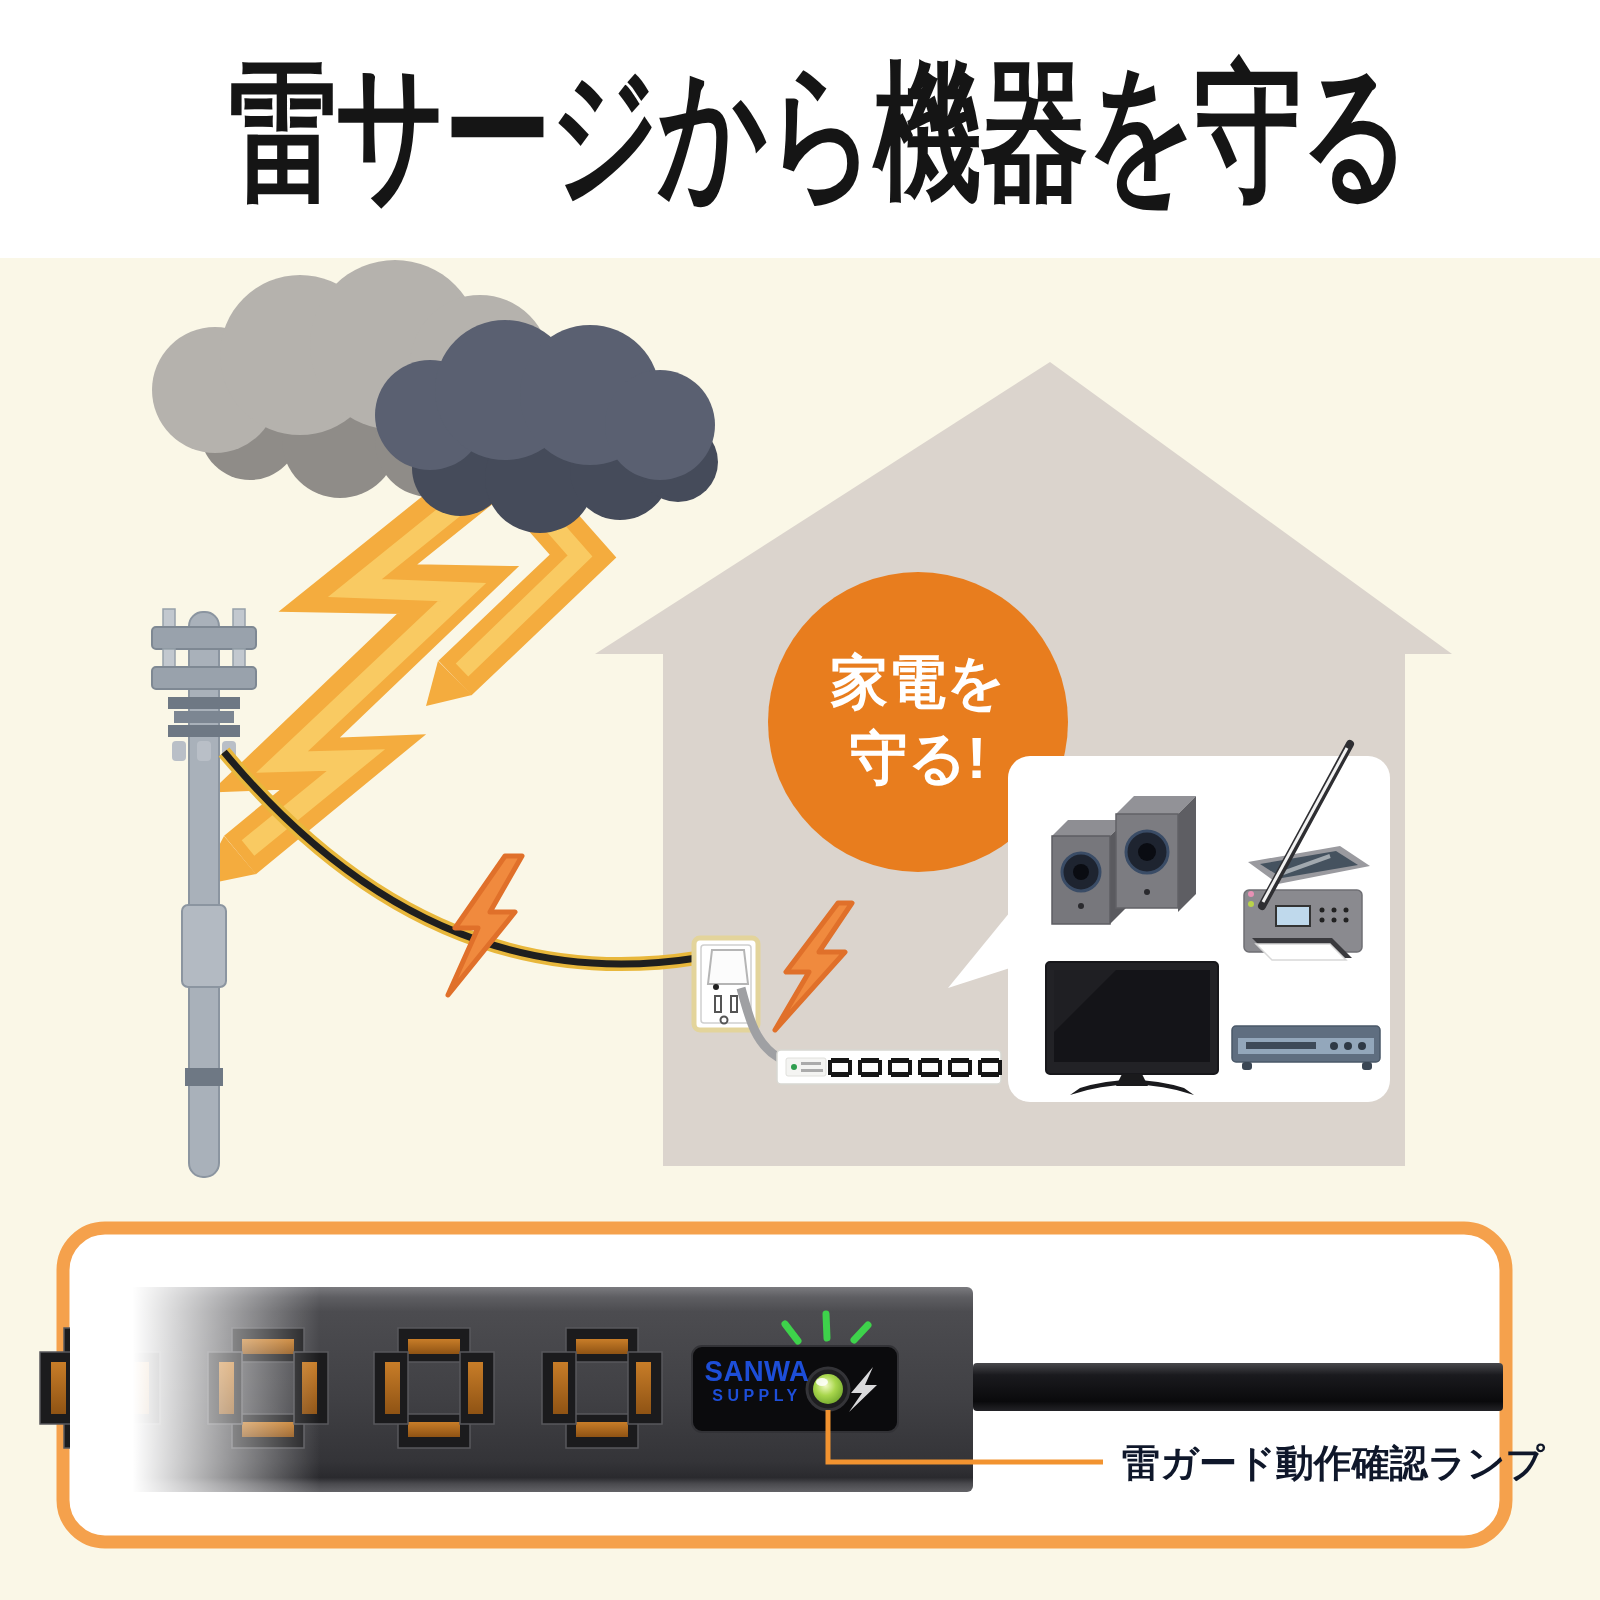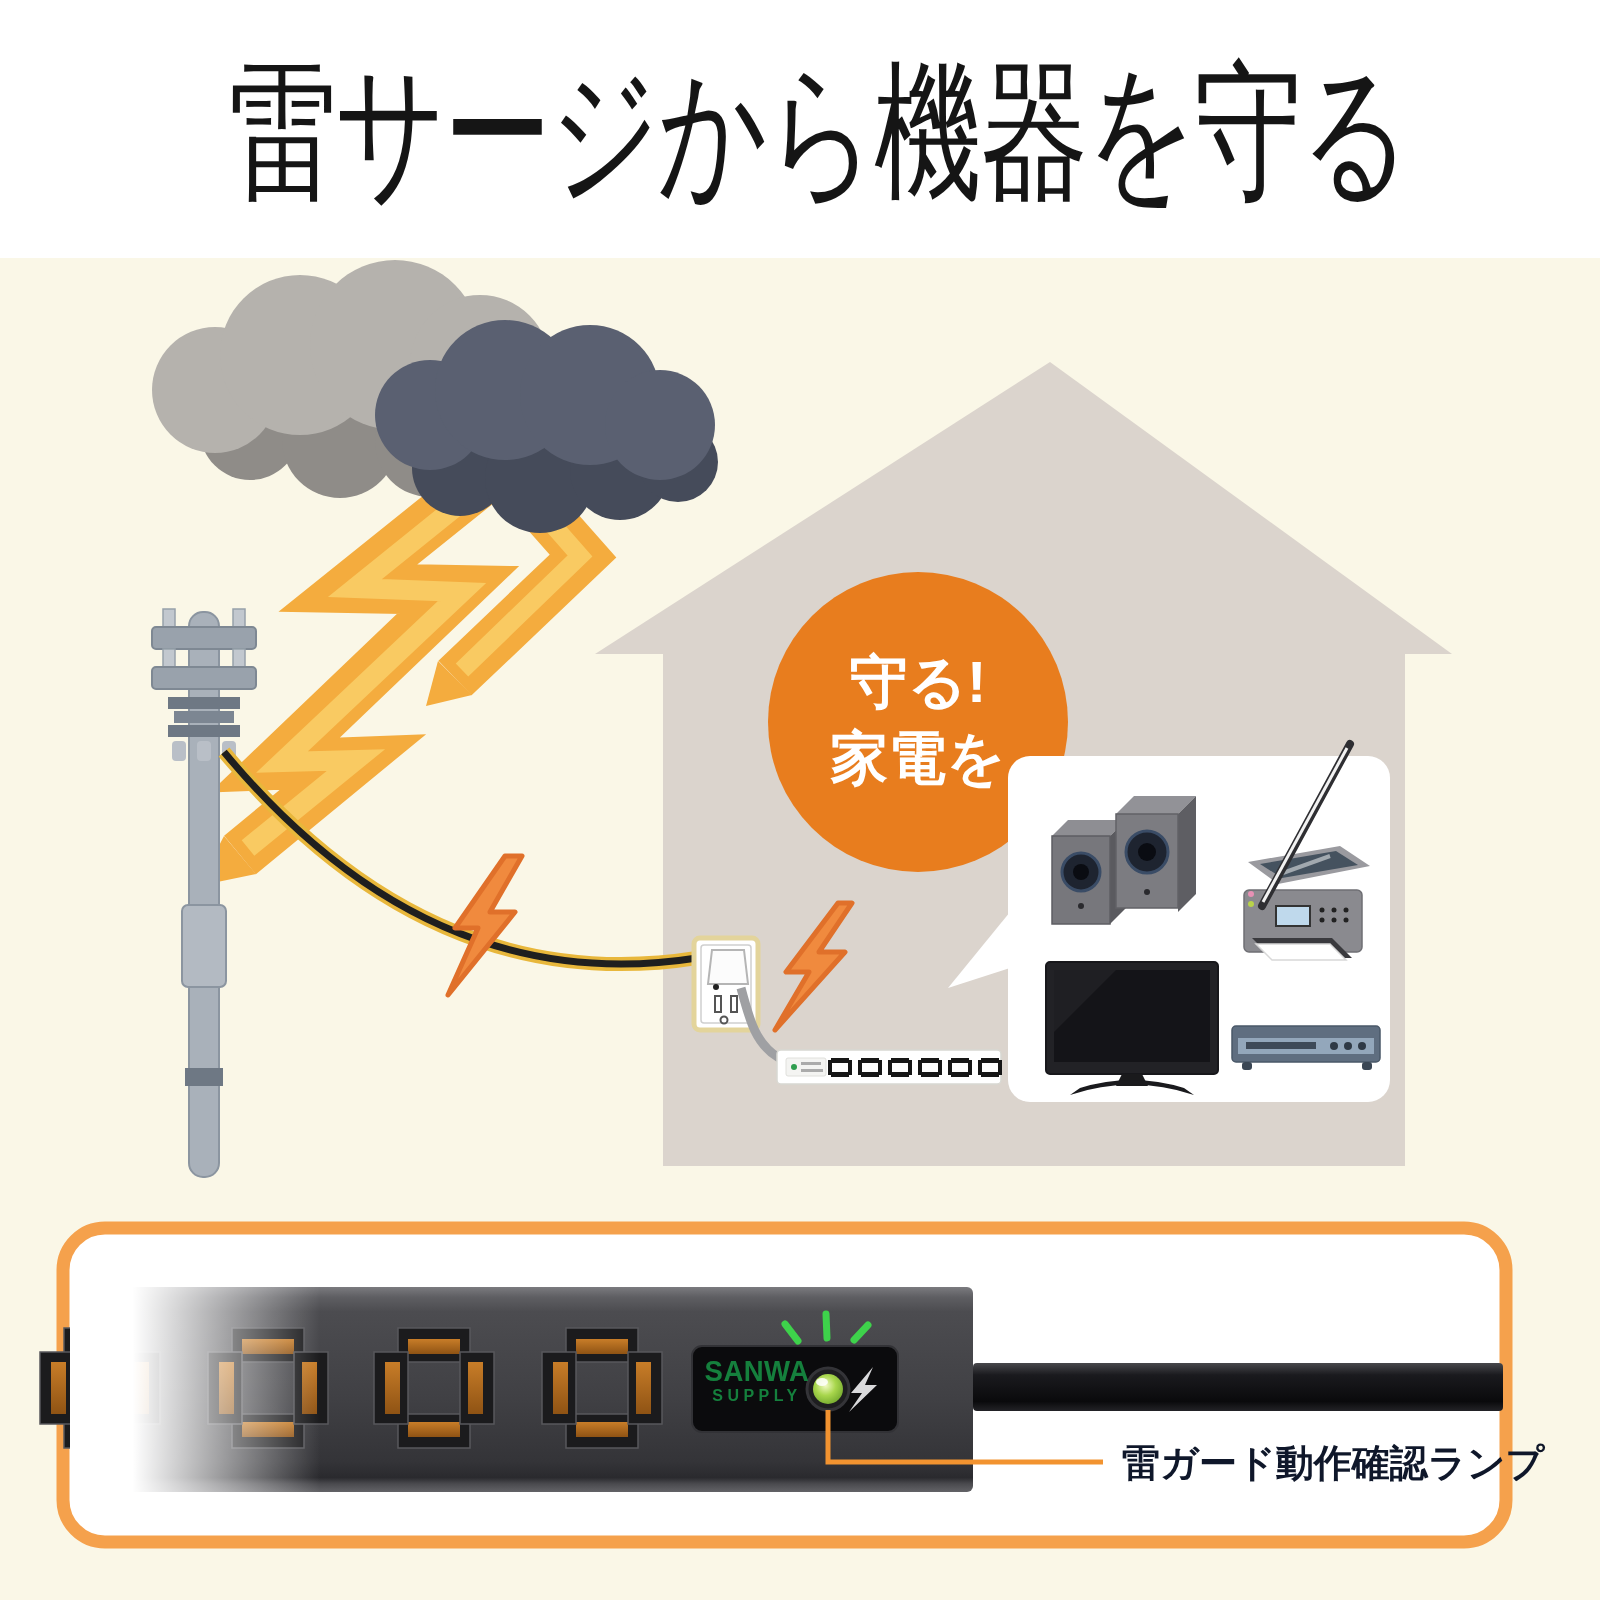--- a/index.html
+++ b/index.html
@@ -1,28 +1,28 @@
 <!DOCTYPE html>
 <html><head>
 <meta charset="utf-8">
 <style>
   html,body{margin:0;padding:0;background:#fff;}
   .canvas{position:relative;width:1600px;height:1600px;background:#FAF7E7;overflow:hidden;
           font-family:"Liberation Sans","DejaVu Sans",sans-serif;}
   .top-band{position:absolute;left:0;top:0;width:1600px;height:258px;background:#FFFFFF;}
   .title{position:absolute;left:0;top:52px;width:1592px;text-align:left;
-         font-size:150px;font-weight:400;color:#151515;white-space:nowrap;line-height:160px;}
+         font-size:150px;font-weight:700;color:#151515;white-space:nowrap;line-height:160px;}
   .title span{display:inline-block;transform:scaleX(0.72);transform-origin:50% 50%;letter-spacing:-3px;}
   .scene-svg{position:absolute;left:0;top:0;width:1600px;height:1600px;}
   .danger-label{position:absolute;left:286px;top:486px;font-size:57px;line-height:73px;
                 font-weight:700;color:#1A1A1A;white-space:nowrap;
                 text-shadow:0 0 10px #fff,0 0 16px #fff,0 0 24px #fff,0 0 34px #fff,0 0 40px #fff;}
   .protect-badge{position:absolute;left:768px;top:644px;width:300px;text-align:center;
                  font-size:58px;line-height:76px;font-weight:600;color:#FFFFFF;white-space:nowrap;}
-  .brand{position:absolute;left:694px;top:1356px;width:126px;text-align:center;color:#15803d;}
+  .brand{position:absolute;left:694px;top:1356px;width:126px;text-align:center;color:#1d4ed8;}
   .brand .b1{font-size:29px;font-weight:900;letter-spacing:0.5px;line-height:30px;display:block;transform:scaleX(0.95);}
   .brand .b2{font-size:16px;font-weight:700;letter-spacing:4.5px;line-height:16px;display:block;margin-top:2px;}
   .callout-text{position:absolute;left:1122px;top:1438px;font-size:38px;font-weight:700;
                 color:#0f172a;white-space:nowrap;}
 </style>
 </head>
 <body>
 
 <div class="canvas">
   <div class="top-band"></div>
@@ -250,22 +250,22 @@
       <path d="M828,1410 L828,1462 L1103,1462" fill="none" stroke="#F29330" stroke-width="5"></path>
     </g>
   </svg>
 
   <div class="title">
     <span>雷サージから機器を守る</span>
   </div>
 
 
   <div class="protect-badge">
+    <div>家電を</div>
     <div>守る!</div>
-    <div>家電を</div>
   </div>
 
   <div class="brand">
     <span class="b1">SANWA</span>
     <span class="b2">SUPPLY</span>
   </div>
 
   <div class="callout-text">雷ガード動作確認ランプ</div>
 </div>
 

